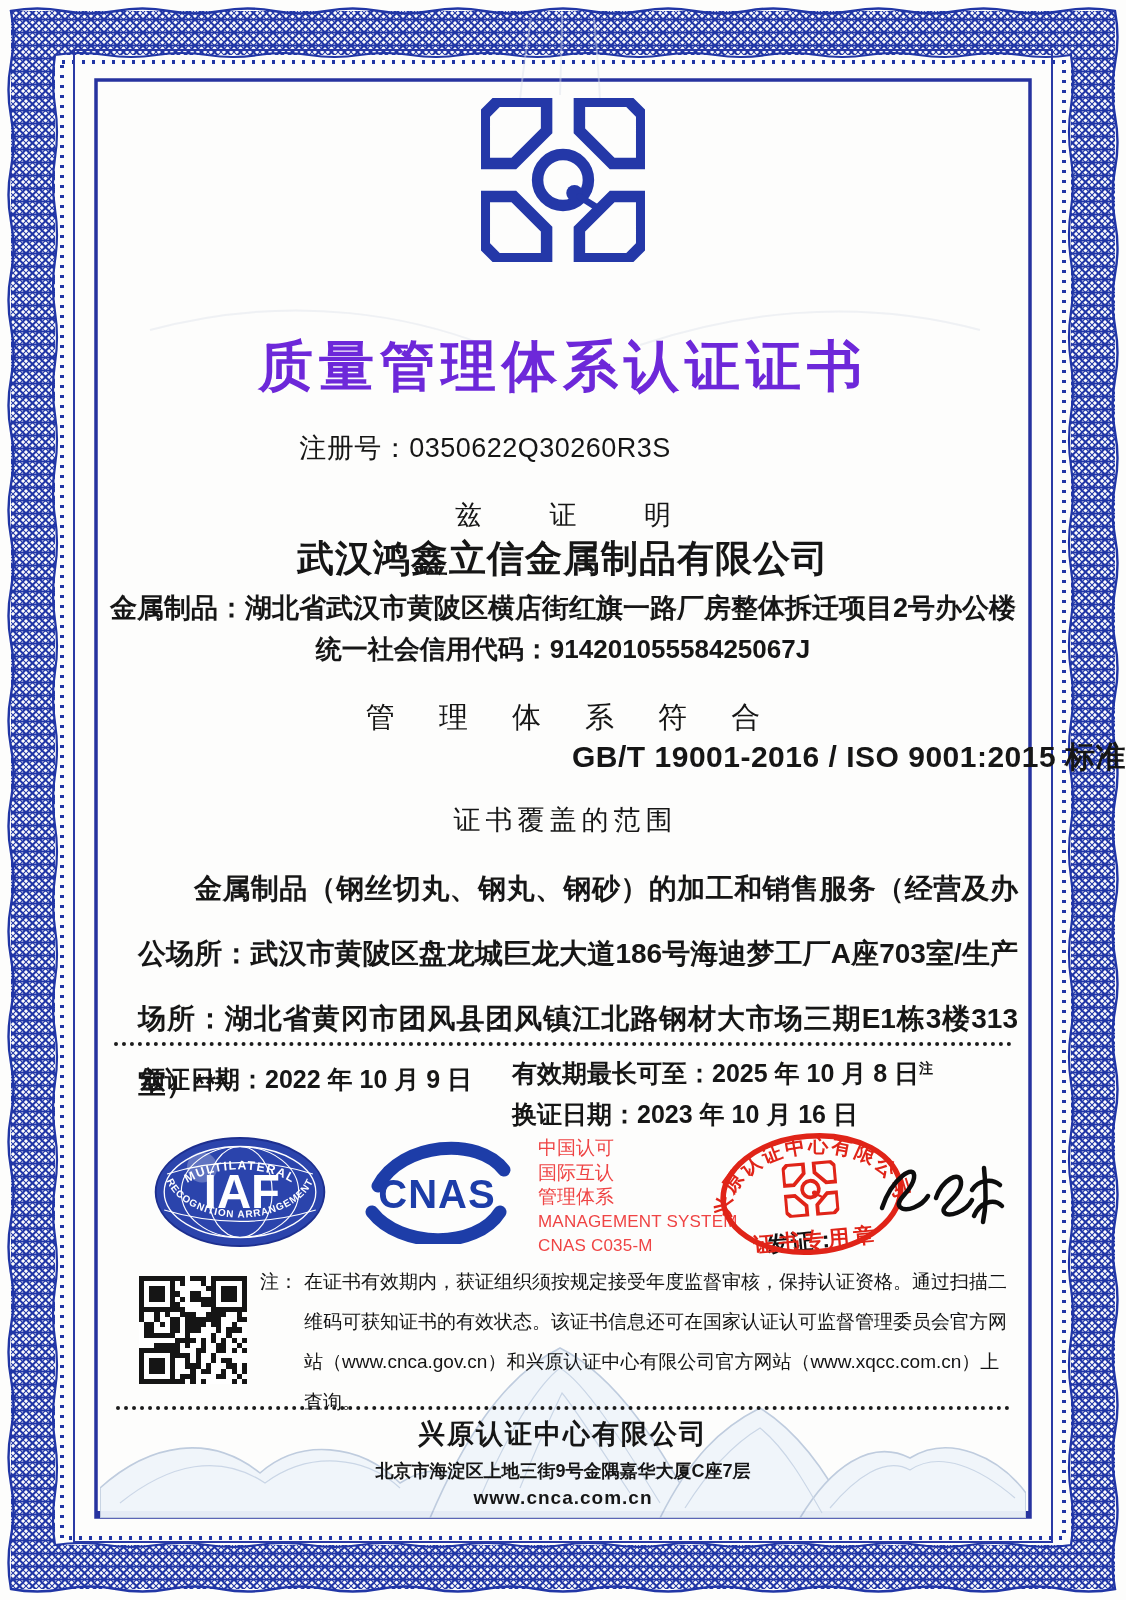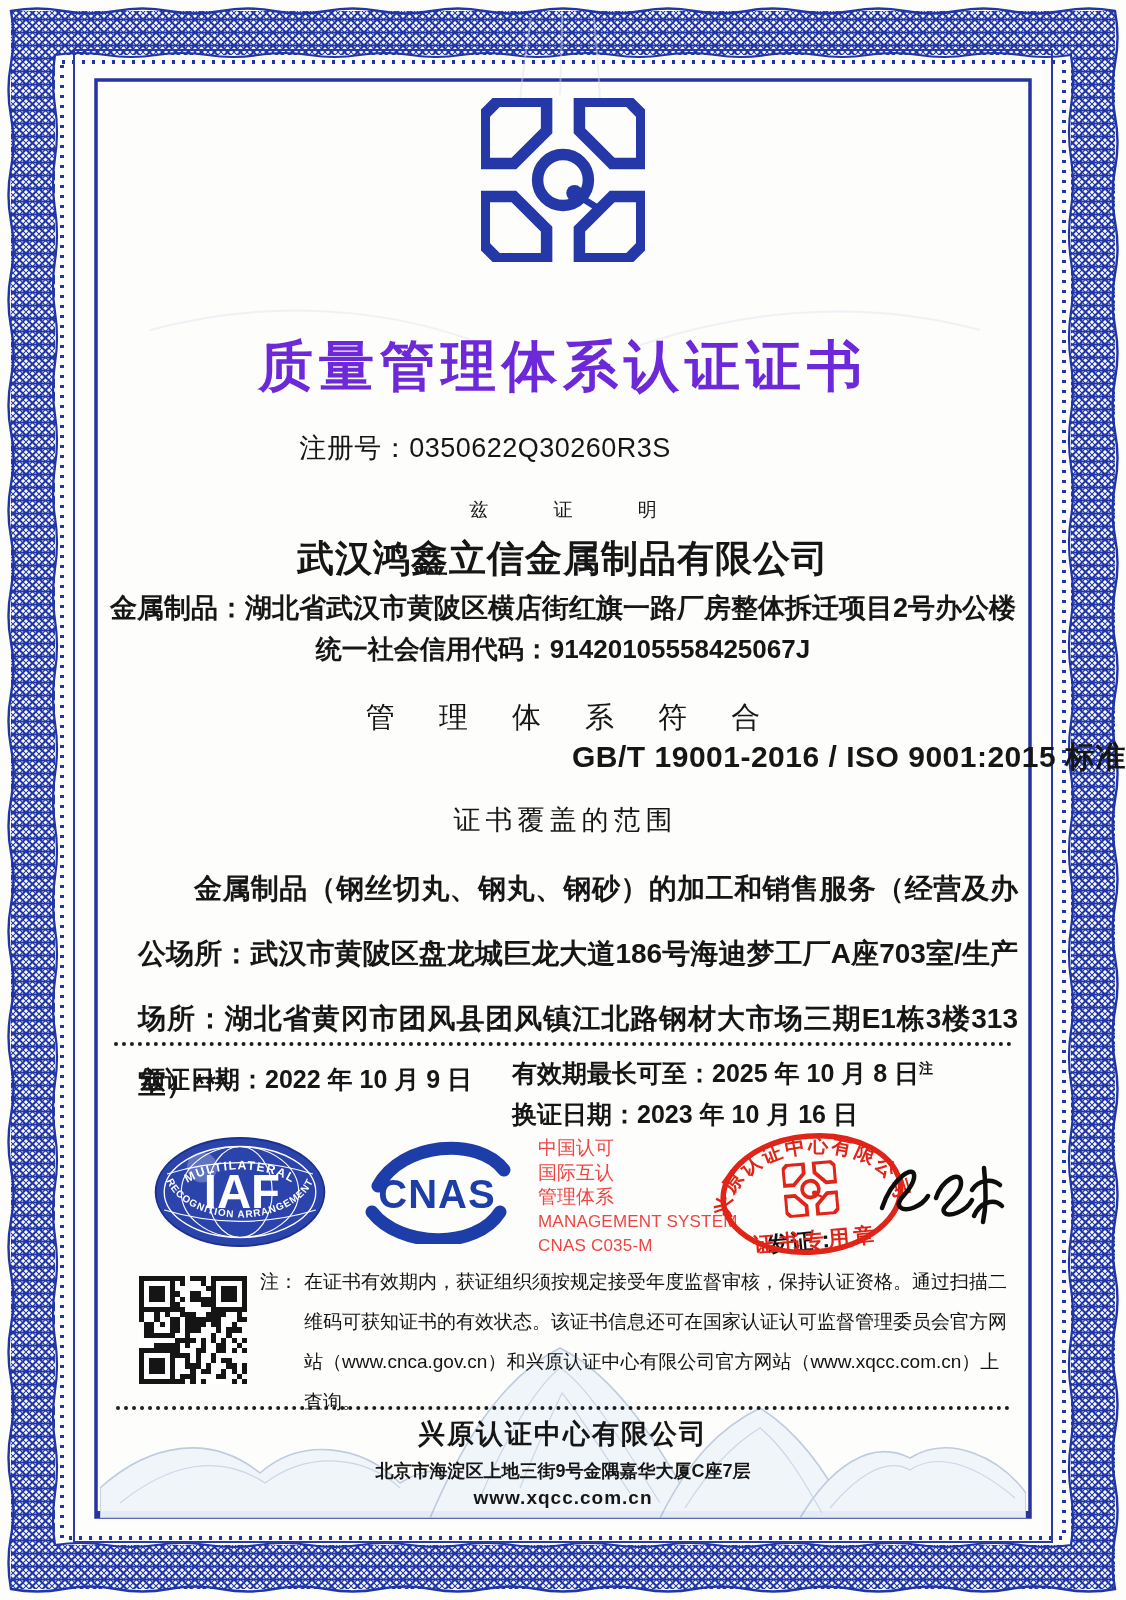--- a/index.html
+++ b/index.html
@@ -7,21 +7,21 @@
         font-family:"Liberation Sans","DejaVu Sans",sans-serif;color:#161616;margin:0 auto;}
   .abs{position:absolute;}
   .center{left:0;right:0;text-align:center;}
 
   .frame-svg{left:0;top:0;width:1126px;height:1600px;}
 
   .logo{left:481px;top:98px;width:164px;height:164px;color:#2438a8;}
 
   .title{top:330px;font-size:55px;font-weight:900;letter-spacing:6px;color:#6d28d9;}
   .regno{top:430px;left:0;right:156px;text-align:center;font-size:27px;font-weight:400;letter-spacing:.5px;}
-  .certify{top:497px;font-size:19px;letter-spacing:30px;padding-left:30px;font-weight:400;}
+  .certify{top:497px;font-size:27px;letter-spacing:30px;padding-left:30px;font-weight:400;}
   .company{top:534px;font-size:37px;font-weight:700;letter-spacing:1px;}
   .address{top:590px;font-size:27px;font-weight:700;}
   .credit{top:632px;font-size:26px;font-weight:700;}
   .conform{top:698px;font-size:29px;letter-spacing:18px;padding-left:18px;}
   .standard{top:737px;font-size:30px;font-weight:700;letter-spacing:.5px;text-align:right;}
   .scope-head{top:802px;font-size:27px;letter-spacing:5px;padding-left:5px;}
   .scope{top:856px;left:138px;width:880px;font-size:28px;font-weight:700;line-height:65px;
          text-align:justify;text-indent:2em;}
 
   .dotline{border-top:4px dotted #1c1c1c;height:0;}
@@ -220,15 +220,15 @@
 
   <div class="abs note">
     <span class="lbl">注：</span>
     <span class="txt">在证书有效期内，获证组织须按规定接受年度监督审核，保持认证资格。通过扫描二维码可获知证书的有效状态。该证书信息还可在国家认证认可监督管理委员会官方网站（www.cnca.gov.cn）和兴原认证中心有限公司官方网站（www.xqcc.com.cn）上查询。</span>
   </div>
 
   <div class="abs dotline dot2"></div>
 
   <div class="abs center issuer-name">兴原认证中心有限公司</div>
   <div class="abs center issuer-addr">北京市海淀区上地三街9号金隅嘉华大厦C座7层</div>
-  <div class="abs center issuer-web">www.xqcc.com.cn</div>
+  <div class="abs center issuer-web">www.cnca.com.cn</div>
 
 </div>
 
 </body></html>

